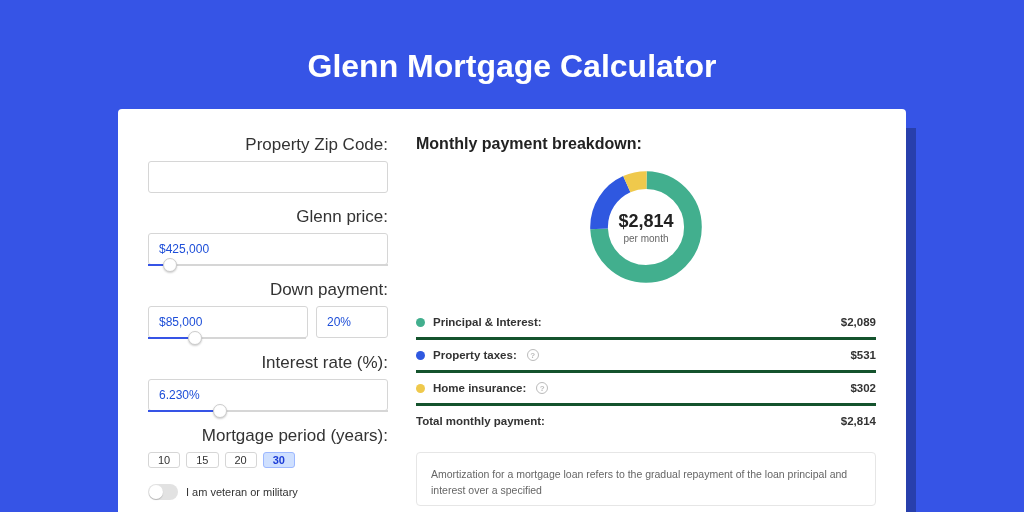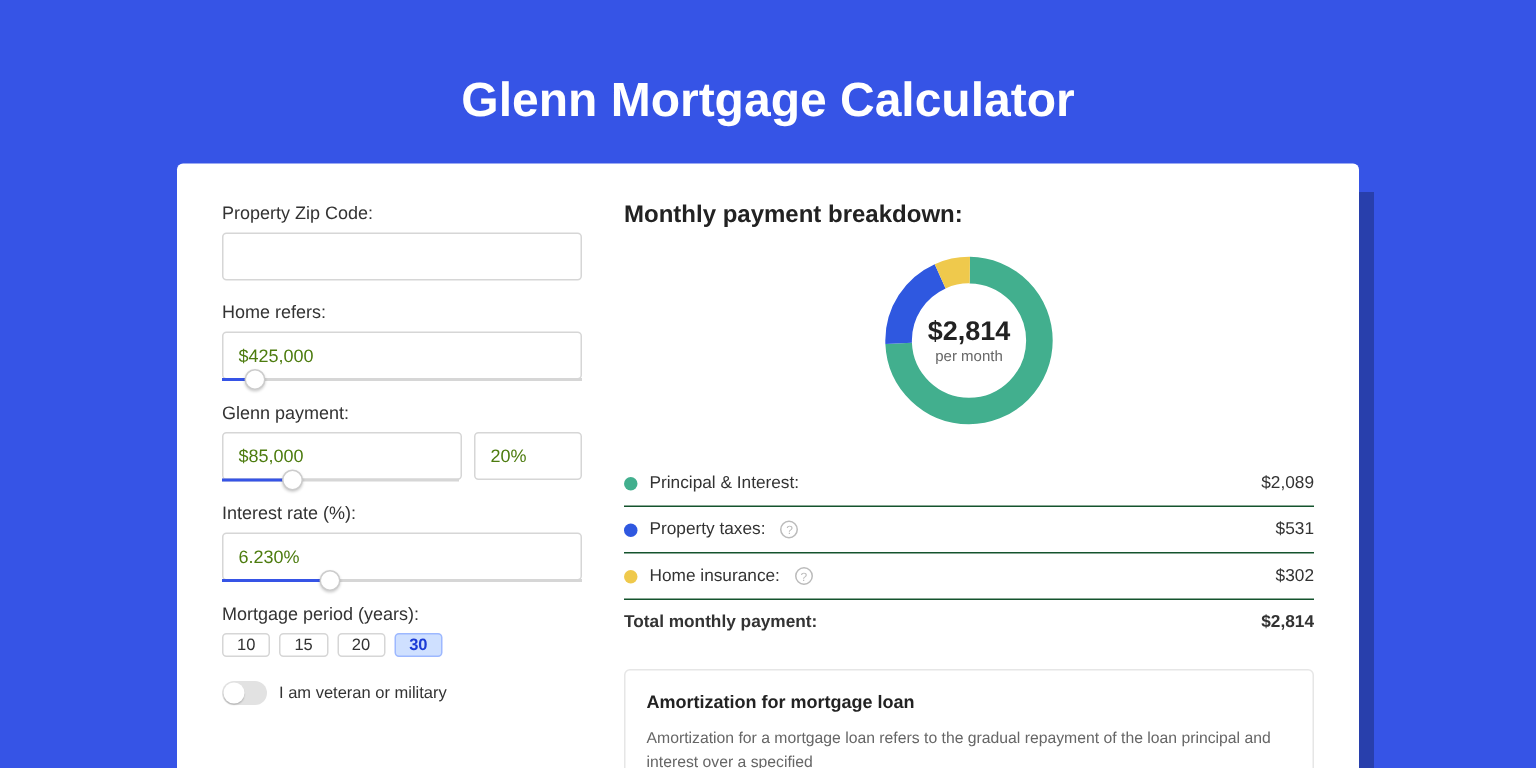--- a/index.html
+++ b/index.html
@@ -31,32 +31,33 @@
     top: 128px;
     left: 50%;
     transform: translateX(394px);
     width: 10px;
     height: 400px;
     background: rgba(0,0,0,0.25);
   }
   .left-col { width: 240px; flex-shrink:0; }
   .right-col { flex: 1; }
   .field-label {
-    font-size: 12px;
+    font-size: 17px;
     color: #333;
     margin-bottom: 6px;
+    text-align: right;
   }
   .text-input {
     width: 100%;
     border: 1px solid #d6d6d6;
     border-radius: 3px;
     height: 32px;
     padding: 0 10px;
     font-size: 12px;
-    color: #4d7c0f;
+    color: #1d4ed8;
   }
   .field-block { margin-bottom: 14px; }
   .slider-track {
     position: relative;
     height: 2px;
     background: #d6d6d6;
     margin-top: -1px;
   }
   .slider-fill {
     position: absolute;
@@ -119,23 +120,24 @@
   .donut-center {
     position:absolute; left:50%; top:50%;
     transform: translate(-50%,-50%);
     text-align:center;
   }
   .donut-amount { font-size:18px; font-weight:700; color:#222;}
   .donut-sub { font-size:10px; color:#666; margin-top:1px;}
   .legend-row {
     display:flex; align-items:center; justify-content:space-between;
     padding: 9px 0;
-    border-bottom: 1px solid #14532d;
+    border-bottom: 3px solid #14532d;
     font-size: 11.5px;
     color:#333;
+    font-weight:bold;
   }
   .legend-row.total { font-weight:700; border-bottom:none;}
   .legend-left { display:flex; align-items:center; gap:8px;}
   .dot { width:9px; height:9px; border-radius:50%; }
   .dot.green { background:#42af8e;}
   .dot.blue { background:#2f58e0;}
   .dot.yellow { background:#efc94c;}
   .help {
     width:12px; height:12px; border-radius:50%;
     border:1px solid #bbb; color:#bbb;
@@ -161,30 +163,30 @@
 <div class="card">
 
   <div class="left-col">
 
     <div class="field-block">
       <div class="field-label">Property Zip Code:</div>
       <input class="text-input" value="" style="">
     </div>
 
     <div class="field-block">
-      <div class="field-label">Home refers:</div>
+      <div class="field-label">Glenn price:</div>
       <input class="text-input" value="$425,000" style="">
       <div class="slider-track">
         <div class="slider-fill" style="width:9%"></div>
         <div class="slider-thumb" style="left:calc(9% - 7px)"></div>
       </div>
     </div>
 
     <div class="field-block">
-      <div class="field-label">Glenn payment:</div>
+      <div class="field-label">Down payment:</div>
       <div class="dp-row">
         <input class="text-input" value="$85,000" style="">
         <input class="text-input" value="20%" style="">
       </div>
       <div class="slider-track" style="width:158px">
         <div class="slider-fill" style="width:30%"></div>
         <div class="slider-thumb" style="left:calc(30% - 7px)"></div>
       </div>
     </div>
 
@@ -257,18 +259,17 @@
       <span>$302</span>
     </div>
     <div class="legend-row total">
       <div class="legend-left">
         <span>Total monthly payment:</span>
       </div>
       <span>$2,814</span>
     </div>
 
     <div class="amort-card">
-      <div class="amort-title">Amortization for mortgage loan</div>
       <div class="amort-text">Amortization for a mortgage loan refers to the gradual repayment of the loan principal and interest over a specified</div>
     </div>
 
   </div>
 </div>
 
 </body></html>

